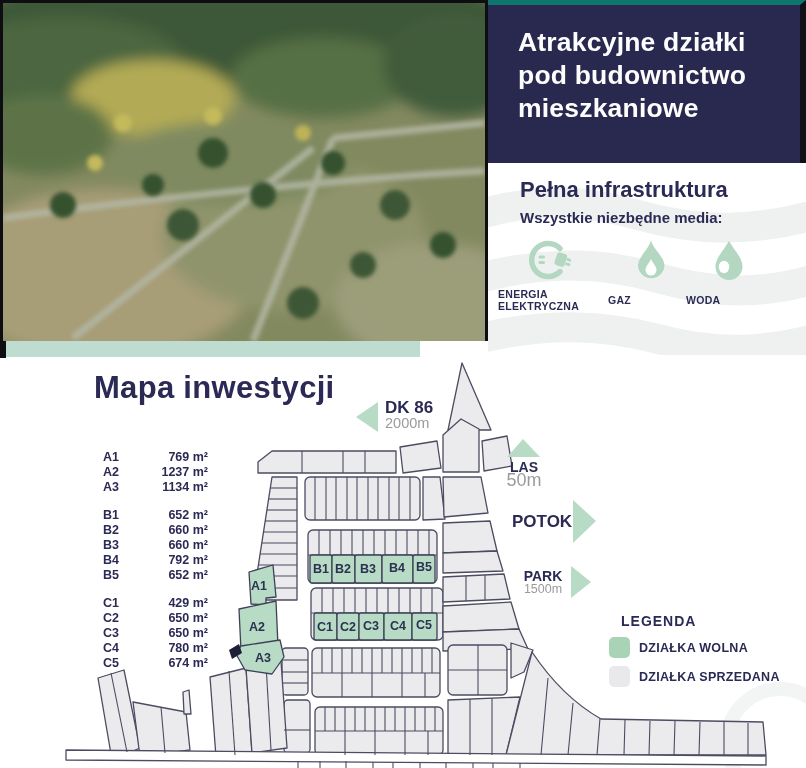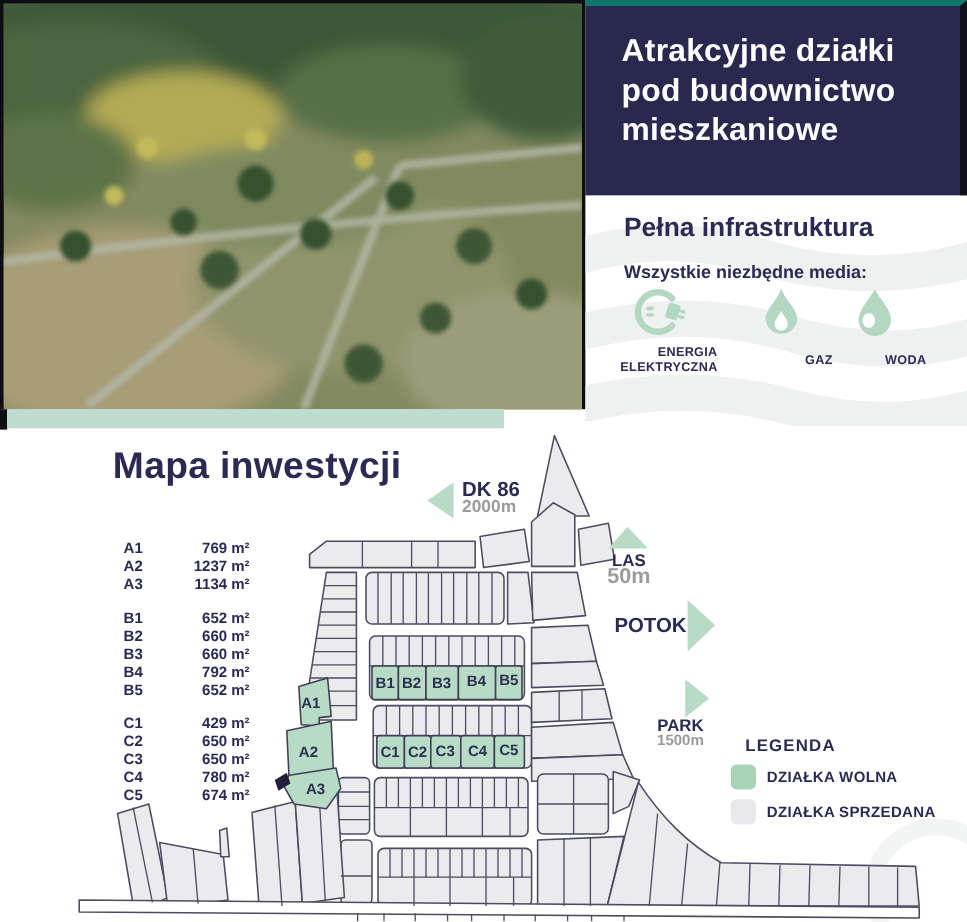--- a/index.html
+++ b/index.html
@@ -17,44 +17,44 @@
   
   #hero { left:488px; top:0; width:318px; height:163px; background:#29284f;
           border-top:5px solid #0f766e; border-right:6px solid #101018; }
   #hero-title { margin:21px 0 0 30px; font-size:26.5px; line-height:33px;
                 font-weight:bold; color:#fdfdfd; letter-spacing:.2px; }
 
   
   #infra { left:488px; top:163px; width:356px; height:192px; background:#fff; }
   #infra-waves { position:absolute; left:0; top:0; }
   #infra-heading { position:absolute; left:32px; top:14px; font-size:22px; font-weight:bold; }
-  #infra-sub { position:absolute; left:32px; top:56px; font-size:15px; font-weight:bold; }
-  .media-col { position:absolute; top:74px; text-align:right; }
+  #infra-sub { position:absolute; left:32px; top:46px; font-size:15px; font-weight:bold; }
+  .media-col { position:absolute; top:74px; text-align:left; }
   .media-col svg { display:block; margin:0 auto; }
   .media-label { margin-top:5px; font-size:10.5px; line-height:12px; font-weight:bold;
                  letter-spacing:.3px; }
   .media-label.single { margin-top:11px; }
 
   
   #map-title { left:94px; top:370px; font-size:31px; font-weight:bold; letter-spacing:.3px; }
 
   #plot-list { left:103px; top:450px; width:105px; font-size:12.5px; font-weight:bold; }
   .plot-group { margin-bottom:13px; }
   .plot-row { display:flex; justify-content:space-between; line-height:15px; }
 
   .lm-name { font-weight:bold; color:#2b2a55; }
-  .lm-dist { color:#9b9b9b; font-weight:bold; }
+  .lm-dist { color:#9b9b9b; font-weight:normal; }
   #lm-dk86 { left:385px; top:399px; }
   #lm-dk86 .lm-name { font-size:17px; line-height:17px; }
   #lm-dk86 .lm-dist { font-size:14.5px; line-height:15px; }
   #lm-las { left:501px; top:460px; width:46px; text-align:center; }
   #lm-las .lm-name { font-size:14px; line-height:14px; }
   #lm-las .lm-dist { font-size:18px; line-height:13px; }
   #lm-potok { left:512px; top:512px; font-size:17px; font-weight:bold; }
-  #lm-park { left:544px; top:569px; width:46px; text-align:center;margin-top:28px; }
+  #lm-park { left:520px; top:569px; width:46px; text-align:center; }
   #lm-park .lm-name { font-size:14px; line-height:14px; }
   #lm-park .lm-dist { font-size:12.5px; line-height:13px; }
 
   #legend { left:609px; top:613px; }
   #legend-title { font-size:14px; font-weight:bold; letter-spacing:1px;margin-left:12px; }
   .legend-item { display:flex; align-items:center; margin-top:8px;text-align:right; }
   .legend-item:first-of-type { margin-top:15px; }
   .swatch { width:21px; height:21px; border-radius:5px; margin-right:9px; }
   .swatch.free { background:#a8d3b7; }
   .swatch.sold { background:#e9e9ec; }

